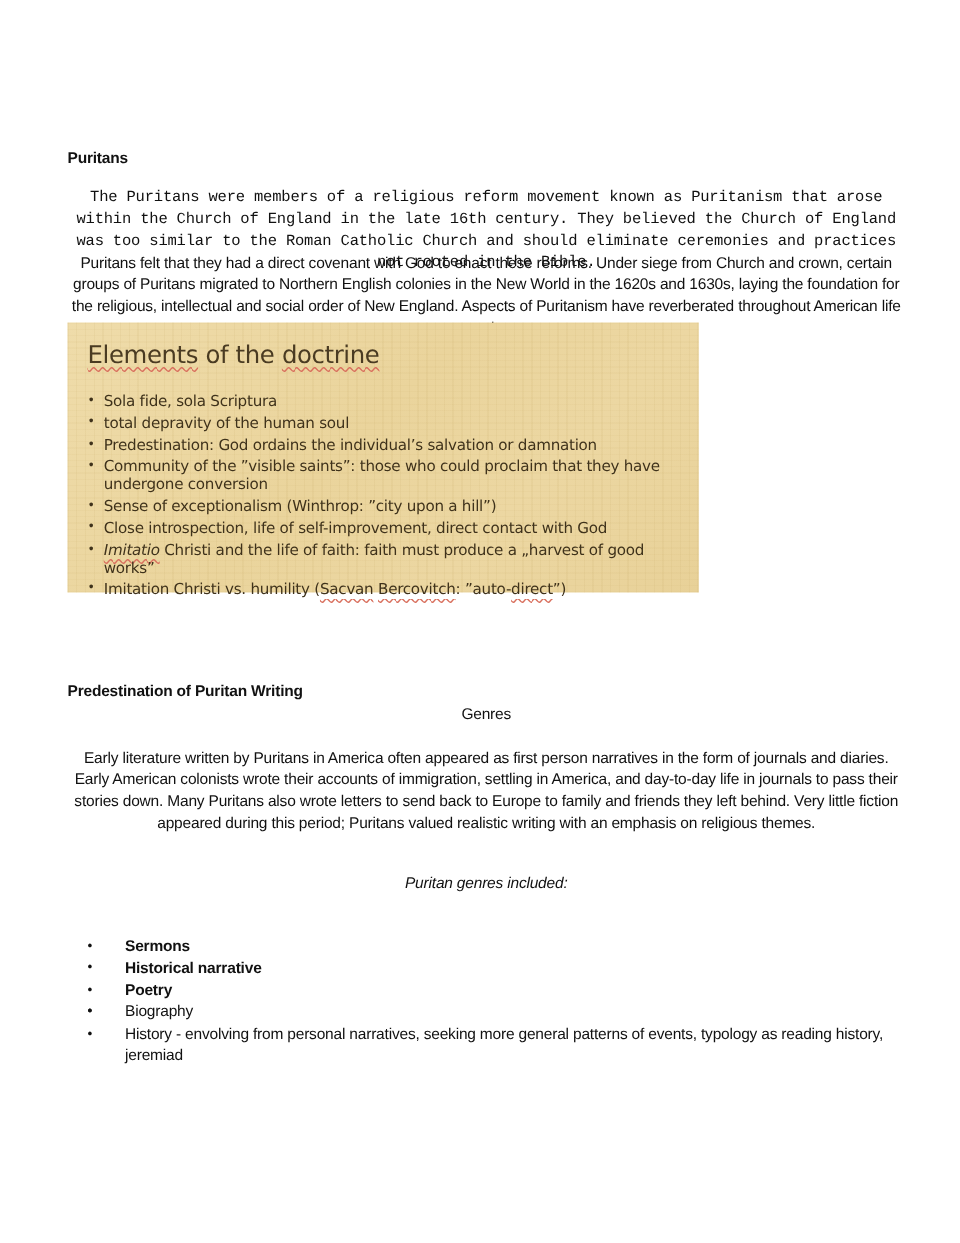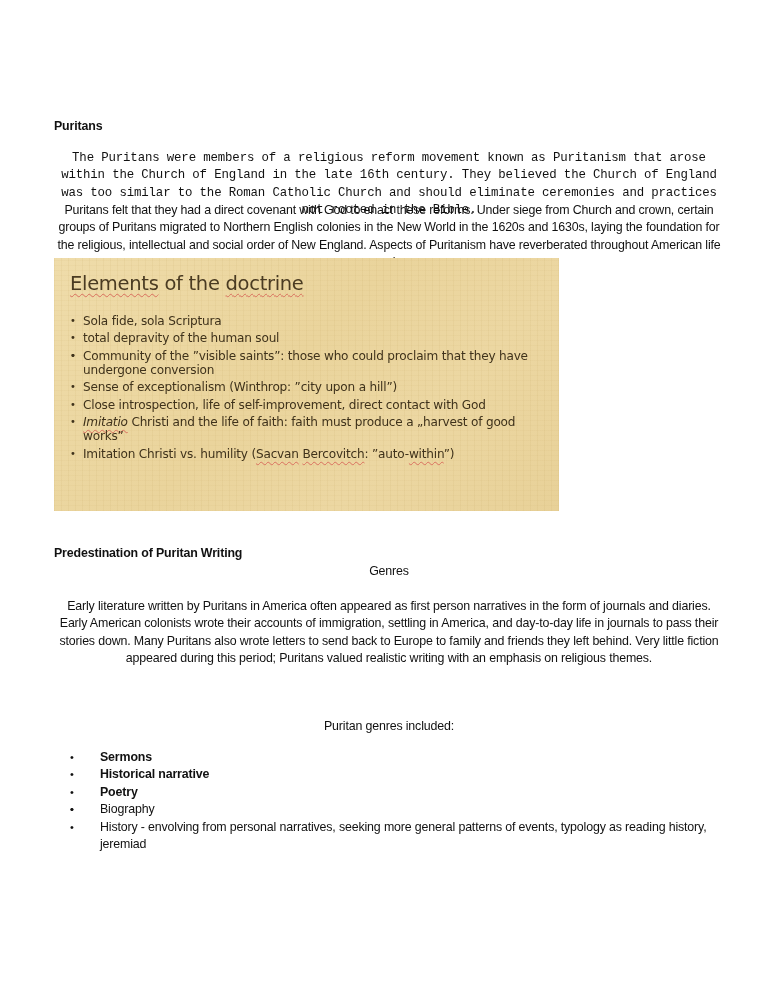--- a/index.html
+++ b/index.html
@@ -36,21 +36,21 @@
     .para {
       position: absolute;
       left: 0;
       width: 670px;
     }
     .slide {
       position: absolute;
       left: 0;
       top: 258px;
       width: 505px;
-      height: 253px;
+      height: 216px;
       background:
         repeating-linear-gradient(90deg, rgba(190,160,90,0.10) 0px, rgba(190,160,90,0.10) 1px, transparent 1px, transparent 7px),
         repeating-linear-gradient(0deg, rgba(200,170,100,0.08) 0px, rgba(200,170,100,0.08) 1px, transparent 1px, transparent 5px),
         linear-gradient(135deg, #efdcaa 0%, #ead49c 45%, #ecd7a2 70%, #e8d198 100%);
       font-family: "DejaVu Sans", sans-serif;
       color: #3f321b;
     }
     .slide-title {
       position: absolute;
       left: 16px;
@@ -127,36 +127,36 @@
 
   <p class="doc-text para" style="top:150px;font-family:Liberation Mono, monospace;">The Puritans were members of a religious reform movement known as Puritanism that arose within the Church of England in the late 16th century. They believed the Church of England was too similar to the Roman Catholic Church and should eliminate ceremonies and practices not rooted in the Bible.</p>
 
   <p class="doc-text para" style="top:202px;">Puritans felt that they had a direct covenant with God to enact these reforms. Under siege from Church and crown, certain groups of Puritans migrated to Northern English colonies in the New World in the 1620s and 1630s, laying the foundation for the religious, intellectual and social order of New England. Aspects of Puritanism have reverberated throughout American life ever since.</p>
 
   <div class="slide">
     <h2 class="slide-title"><span class="squiggle">Elements</span><span> of the </span><span class="squiggle">doctrine</span></h2>
     <ul class="slide-list">
       <li><span class="bullet">•</span><span>Sola fide, sola Scriptura</span></li>
       <li><span class="bullet">•</span><span>total depravity of the human soul</span></li>
-      <li><span class="bullet">•</span></li>
+      <li><span class="bullet">•</span><span>Predestination: God ordains the individual’s salvation or damnation</span></li>
       <li><span class="bullet">•</span><span>Community of the ”visible saints”: those who could proclaim that they have undergone conversion</span></li>
       <li><span class="bullet">•</span><span>Sense of exceptionalism (Winthrop: ”city upon a hill”)</span></li>
       <li><span class="bullet">•</span><span>Close introspection, life of self-improvement, direct contact with God</span></li>
       <li><span class="bullet">•</span><em class="squiggle">Imitatio</em><span> Christi and the life of faith: faith must produce a „harvest of good works”</span></li>
-      <li><span class="bullet">•</span><span>Imitation Christi vs. humility (</span><span class="squiggle">Sacvan</span><span> </span><span class="squiggle">Bercovitch</span><span>: ”auto-</span><span class="squiggle">within</span><span>”)</span></li>
+      <li><span class="bullet">•</span><span>Imitation Christi vs. humility (</span><span class="squiggle">Sacvan</span><span> </span><span class="squiggle">Bercovitch</span><span>: ”auto-</span><span class="squiggle">direct</span><span>”)</span></li>
     </ul>
   </div>
 
   <p class="doc-text heading" style="top:545px;">Predestination of Puritan Writing</p>
 
   <p class="doc-text para" style="top:551px;margin-top:12px;">Genres</p>
 
   <p class="doc-text para" style="top:598px;">Early literature written by Puritans in America often appeared as first person narratives in the form of journals and diaries. Early American colonists wrote their accounts of immigration, settling in America, and day-to-day life in journals to pass their stories down.  Many Puritans also wrote letters to send back to Europe to family and friends they left behind. Very little fiction appeared during this period;  Puritans valued realistic writing with an emphasis on religious themes.</p>
 
-  <p class="doc-text para" style="top:718px;">Puritan genres included:</p>
+  <p class="doc-text para" style="top:698px;font-style:italic;">Puritan genres included:</p>
 
   <ul class="genres-list">
     <li class="bold"><span class="bullet">•</span><span class="item-text">Sermons</span></li>
     <li class="bold"><span class="bullet">•</span><span class="item-text">Historical narrative</span></li>
     <li class="bold"><span class="bullet">•</span><span class="item-text">Poetry</span></li>
     <li><span class="bullet">•</span></li>
     <li><span class="bullet">•</span><span class="item-text">Biography</span></li>
     <li><span class="bullet">•</span><span class="item-text">History  - envolving from personal narratives, seeking more general patterns of events, typology as reading history, jeremiad</span></li>
   </ul>
 

